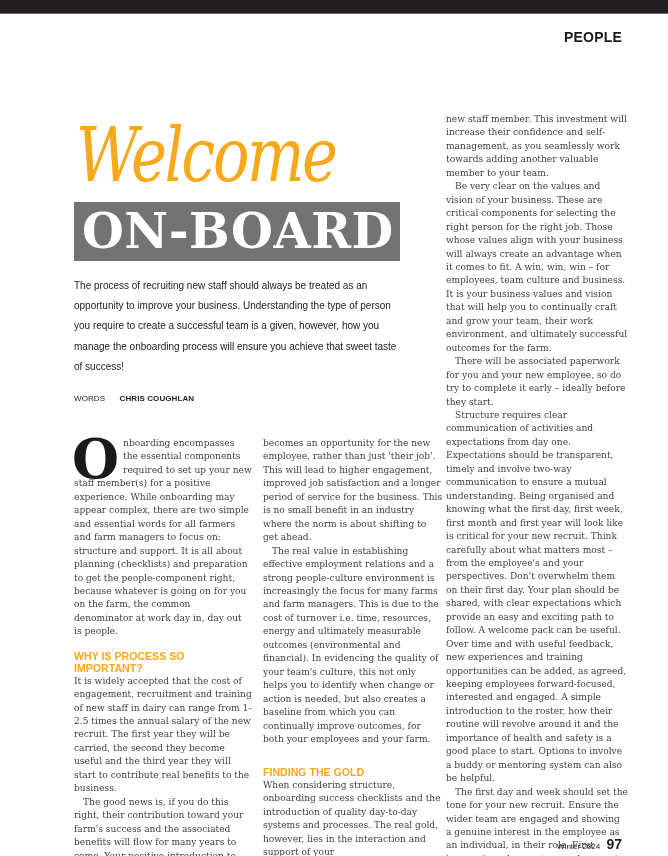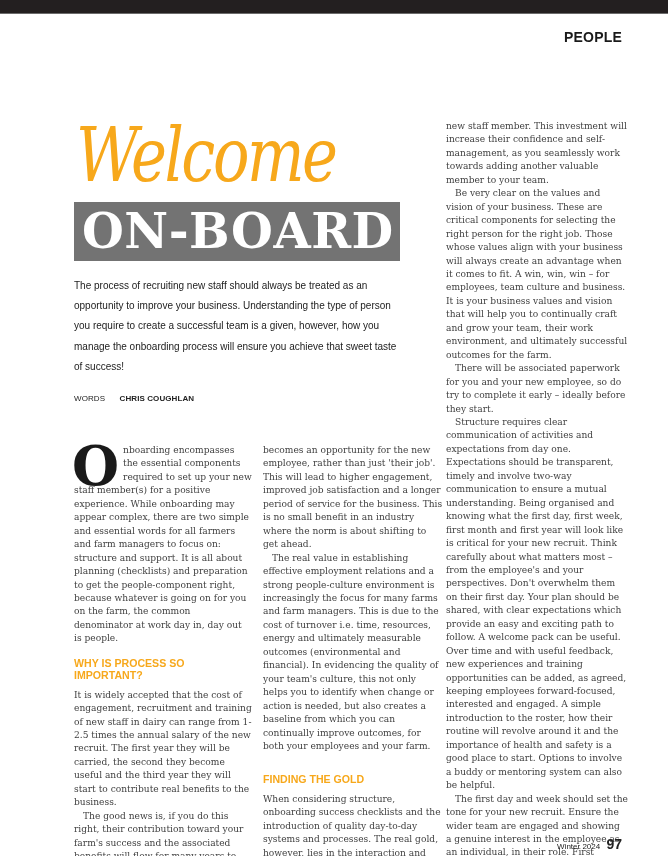--- a/index.html
+++ b/index.html
@@ -12,21 +12,21 @@
     .title-script { position: absolute; left: 76px; top: 118px; font-family: "DejaVu Serif", serif; font-style: italic; font-size: 74px; color: #f7a81b; letter-spacing: -3px; line-height: 1; transform: scaleX(0.82); transform-origin: left top; }
     .title-band { position: absolute; left: 74px; top: 202px; width: 326px; height: 59px; background: #737373; }
     .title-band span { position: absolute; left: 8px; top: 2px; font-family: "DejaVu Serif", serif; font-weight: 700; font-size: 48px; color: #ffffff; letter-spacing: 0.5px; line-height: 55px; }
 
     .standfirst { position: absolute; left: 74px; top: 276px; width: 330px; font-family: "Liberation Sans", sans-serif; font-size: 10px; line-height: 20.2px; color: #222222; }
     .byline { position: absolute; left: 74px; top: 394px; font-family: "Liberation Sans", sans-serif; font-size: 8px; color: #222222; letter-spacing: 0.1px; }
     .byline b { font-weight: 700; padding-left: 12px; }
 
     .col { position: absolute; font-size: 9.1px; line-height: 13.45px; color: #3f3f3f; }
     .col p { text-indent: 9px; }
-    .col p.noindent { text-indent: 0; margin-top: 7px; }
+    .col p.noindent { text-indent: 0; }
     .col1 { left: 74px; top: 437px; width: 178px; }
     .col2 { left: 263px; top: 437px; width: 180px; }
     .col3 { left: 446px; top: 113px; width: 182px; }
 
     .dropcap { float: left; font-family: "DejaVu Serif", serif; font-size: 54px; line-height: 40px; font-weight: 700; color: #1a1a1a; margin: 2px 4px -2px -2px; }
     .subhead { font-family: "Liberation Sans", sans-serif; font-weight: 700; font-size: 10.6px; line-height: 12.4px; color: #f7a81b; margin-top: 11px; text-indent: 0; }
     .subhead.gap { margin-top: 20px; }
 
     .folio { position: absolute; right: 46px; top: 836px; font-family: "Liberation Sans", sans-serif; font-size: 8px; color: #222222; }
     .folio b { font-weight: 700; margin-left: 4px; font-size: 14px; }

